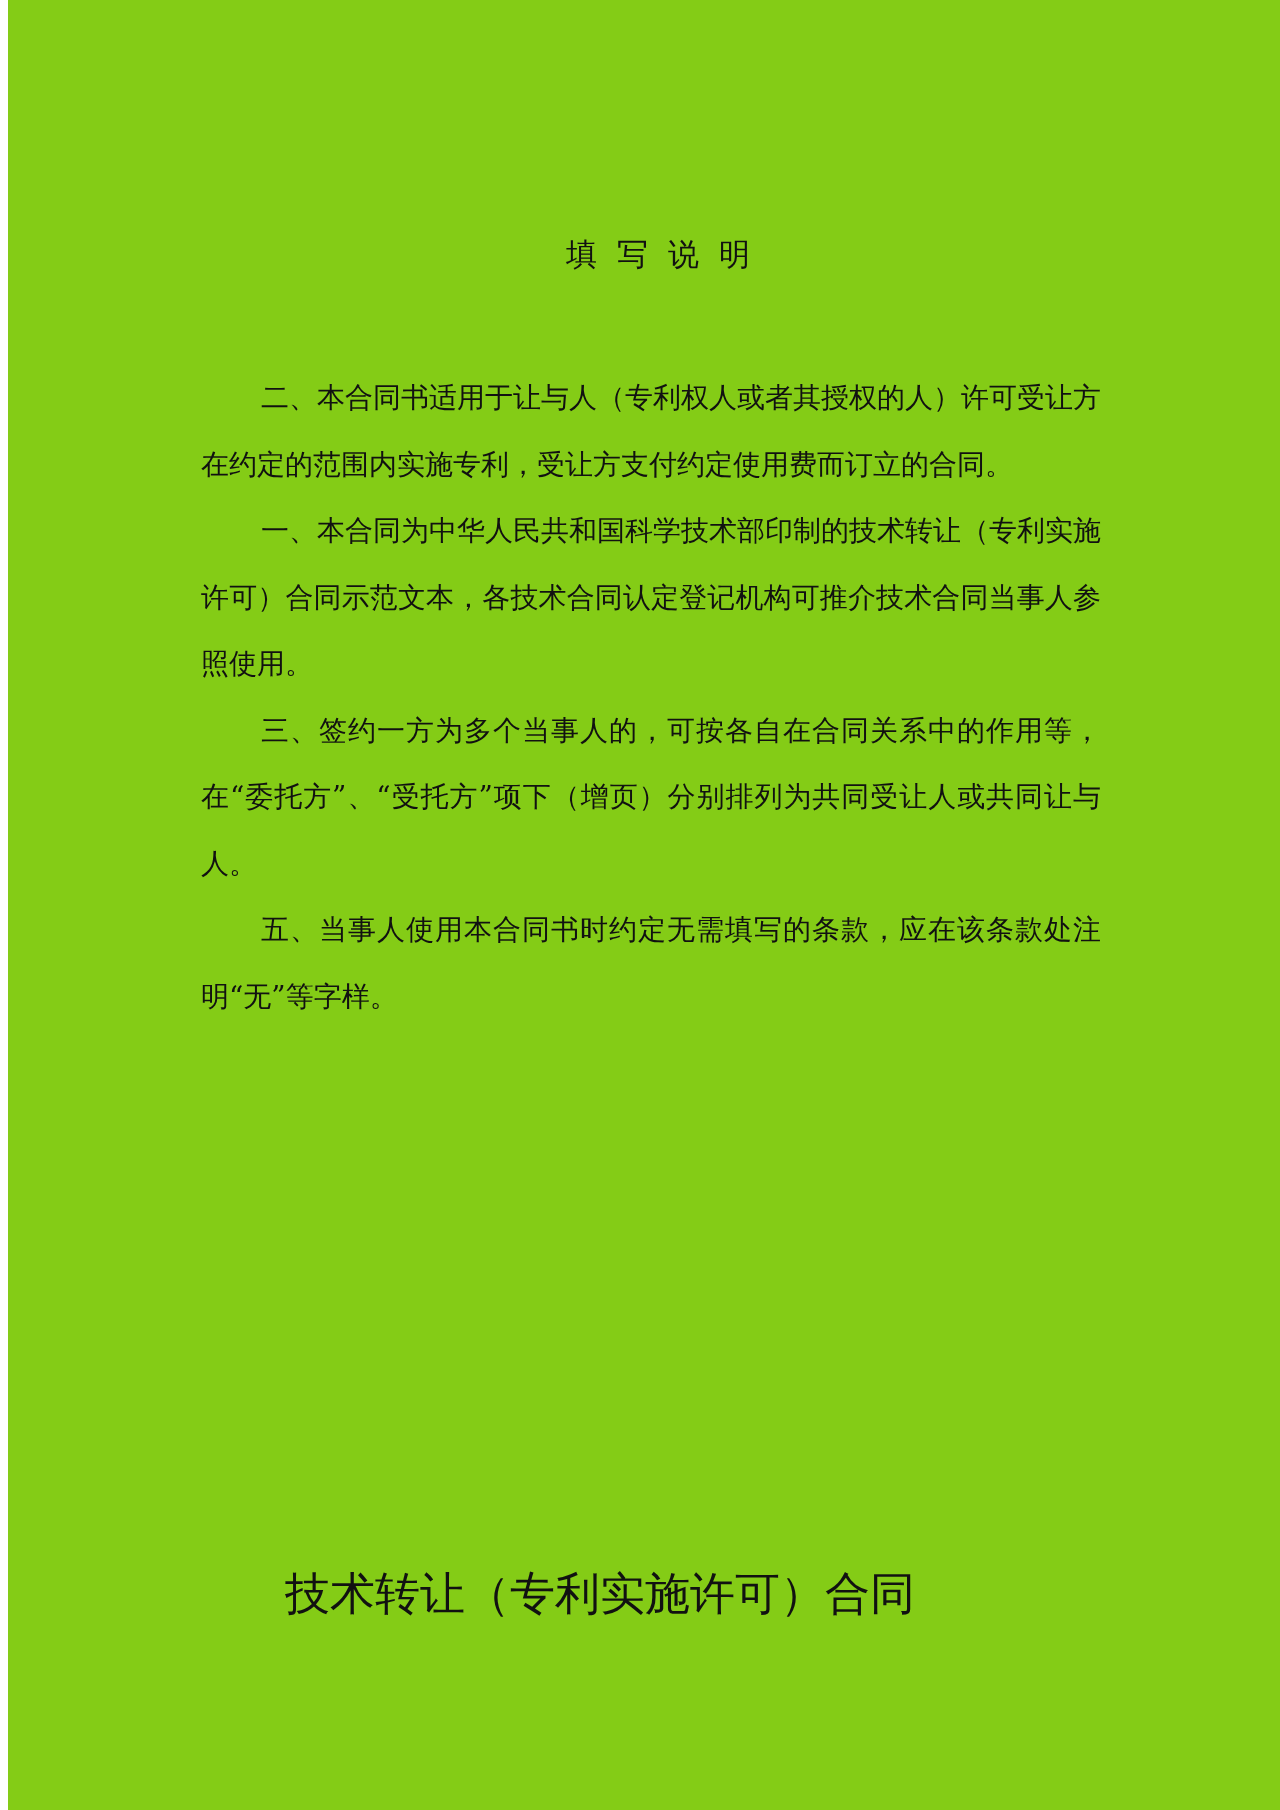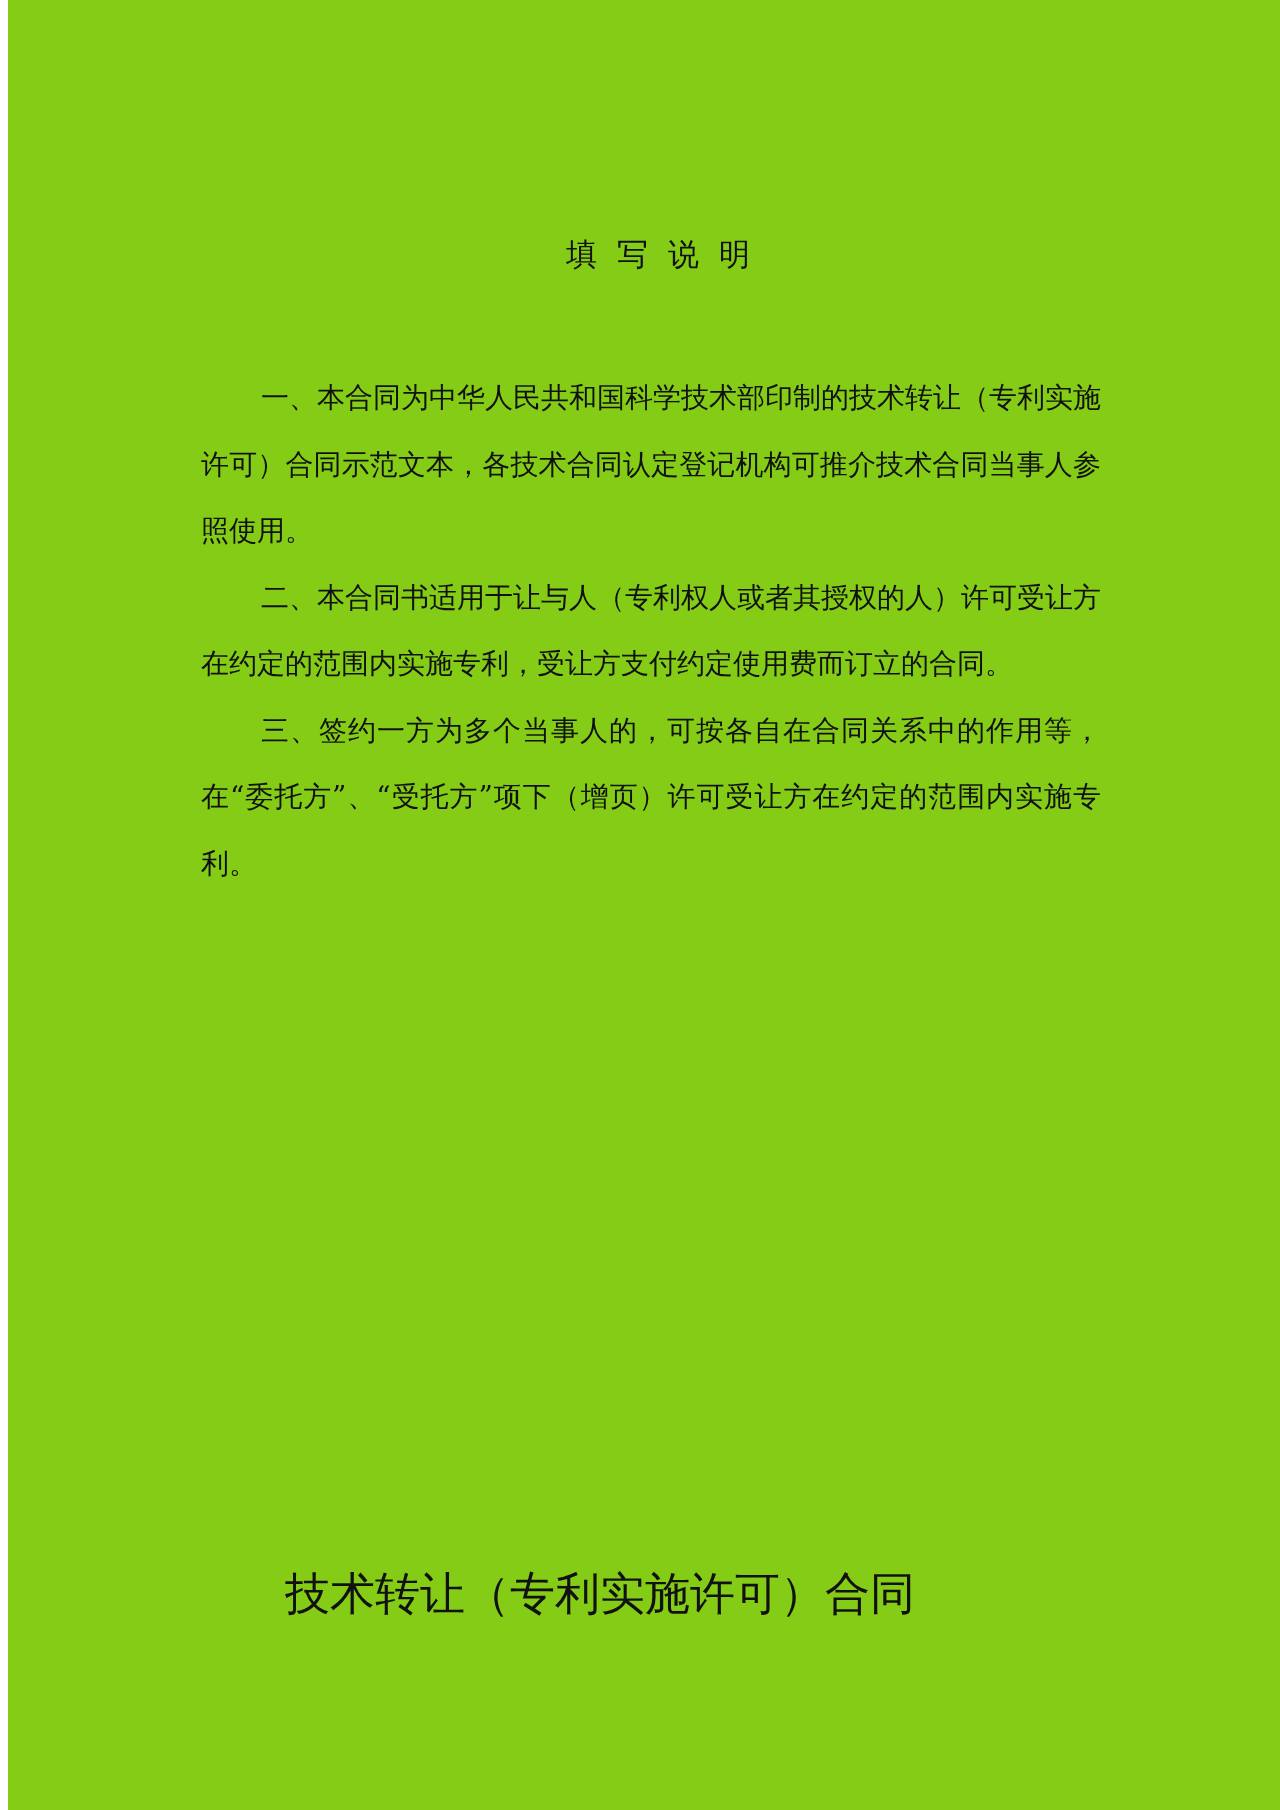--- a/index.html
+++ b/index.html
@@ -22,19 +22,20 @@
       font-size: 45px; line-height: 64px;
     }
   </style>
 </head>
 <body>
 
 <div class="page">
   <div class="heading">填写说明</div>
 
   <div class="body-text">
+    <p class="para">二、本合同书适用于让与人（专利权人或者其授权的人）许可受让方在约定的范围内实施专利，受让方支付约定使用费而订立的合同。</p>
     <p class="para">一、本合同为中华人民共和国科学技术部印制的技术转让（专利实施许可）合同示范文本，各技术合同认定登记机构可推介技术合同当事人参照使用。</p>
-    <p class="para">二、本合同书适用于让与人（专利权人或者其授权的人）许可受让方在约定的范围内实施专利，受让方支付约定使用费而订立的合同。</p>
-    <p class="para">三、签约一方为多个当事人的，可按各自在合同关系中的作用等，在“委托方”、“受托方”项下（增页）许可受让方在约定的范围内实施专利。</p>
+    <p class="para">三、签约一方为多个当事人的，可按各自在合同关系中的作用等，在“委托方”、“受托方”项下（增页）分别排列为共同受让人或共同让与人。</p>
+    <p class="para">五、当事人使用本合同书时约定无需填写的条款，应在该条款处注明“无”等字样。</p>
   </div>
 
   <div class="big-title">技术转让（专利实施许可）合同</div>
 </div>
 
 </body></html>

